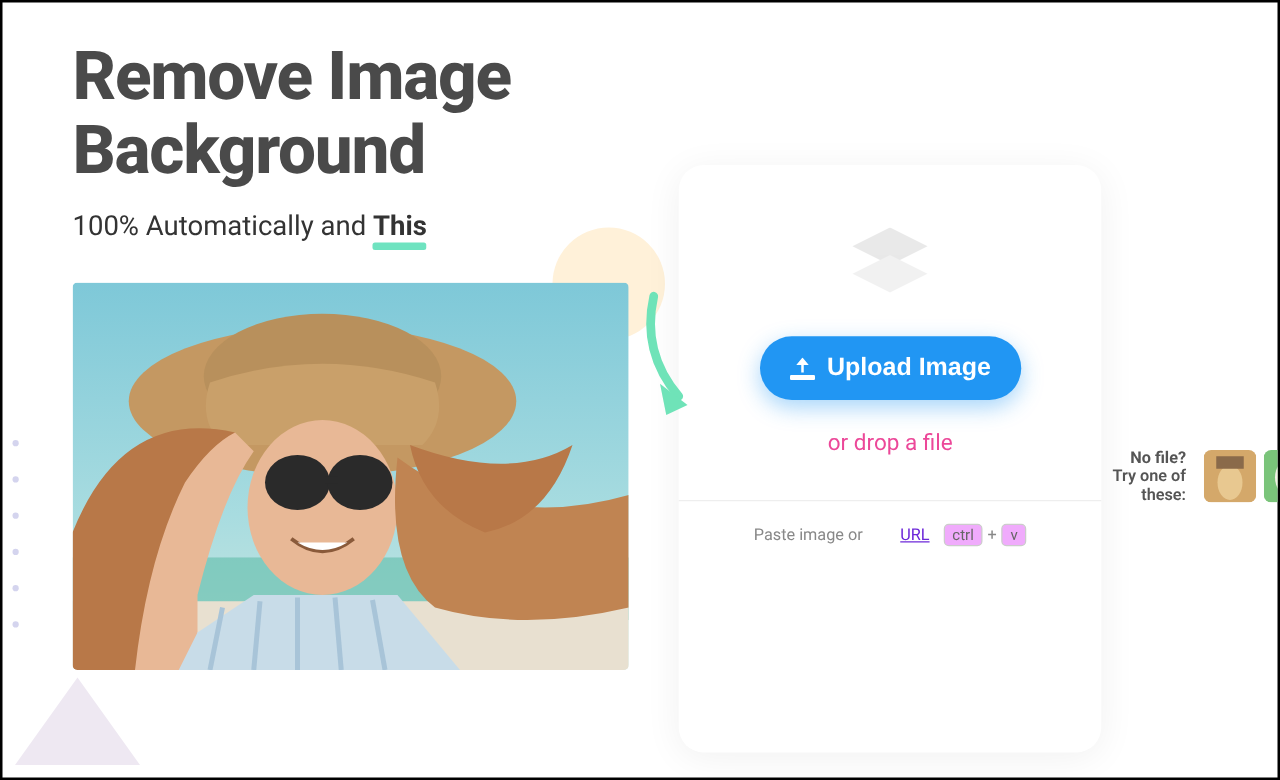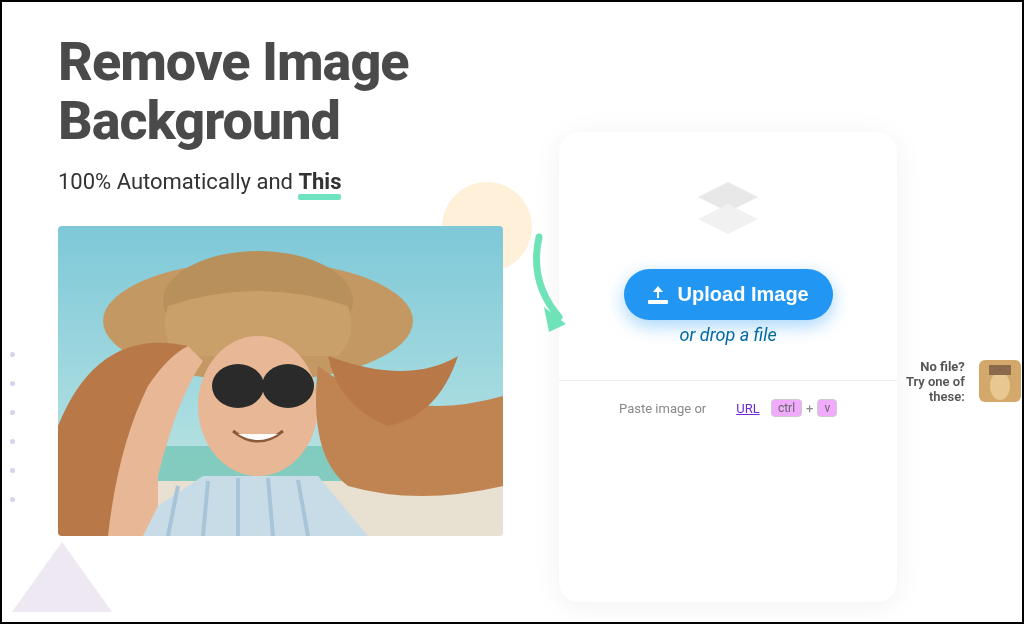--- a/index.html
+++ b/index.html
@@ -8,21 +8,21 @@
       height: 624px;
       font-family: -apple-system, BlinkMacSystemFont, "Segoe UI", Roboto, sans-serif;
       background: #fff;
       border: 2px solid #000;
       position: relative;
       overflow: hidden;
       padding: 30px 40px 20px 40px;
     }
     .container {
       display: flex;
-      gap: 56px;
+      gap: 40px;
       height: 100%;
       padding-left: 16px;
     }
     .left-col {
       flex: 0 0 445px;
     }
     .right-col {
       flex: 1;
       display: flex;
       padding-top: 100px;
@@ -119,24 +119,23 @@
       font-size: 20px;
       font-weight: 700;
       border-radius: 50px;
       cursor: pointer;
       display: inline-flex;
       align-items: center;
       gap: 10px;
       box-shadow: 0 6px 18px rgba(33,150,243,0.4);
     }
     .drop-text {
-      margin-top: 4px;
+      margin-top: 24px;
       font-size: 18px;
-      color: #0369a1;
-      font-style: italic;
+      color: #ec4899;
     }
     .card-divider {
       margin: 35px -30px 18px -30px;
       border: none;
       border-top: 1px solid #eee;
     }
     .paste-row {
       font-size: 13px;
       color: #888;
       display: flex;

